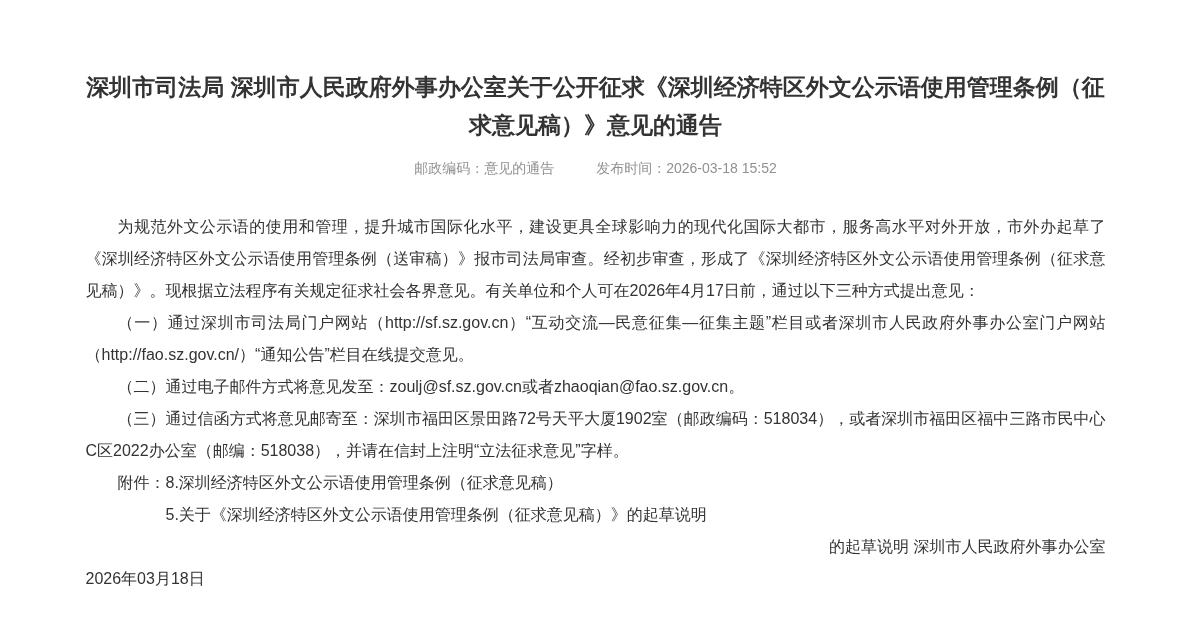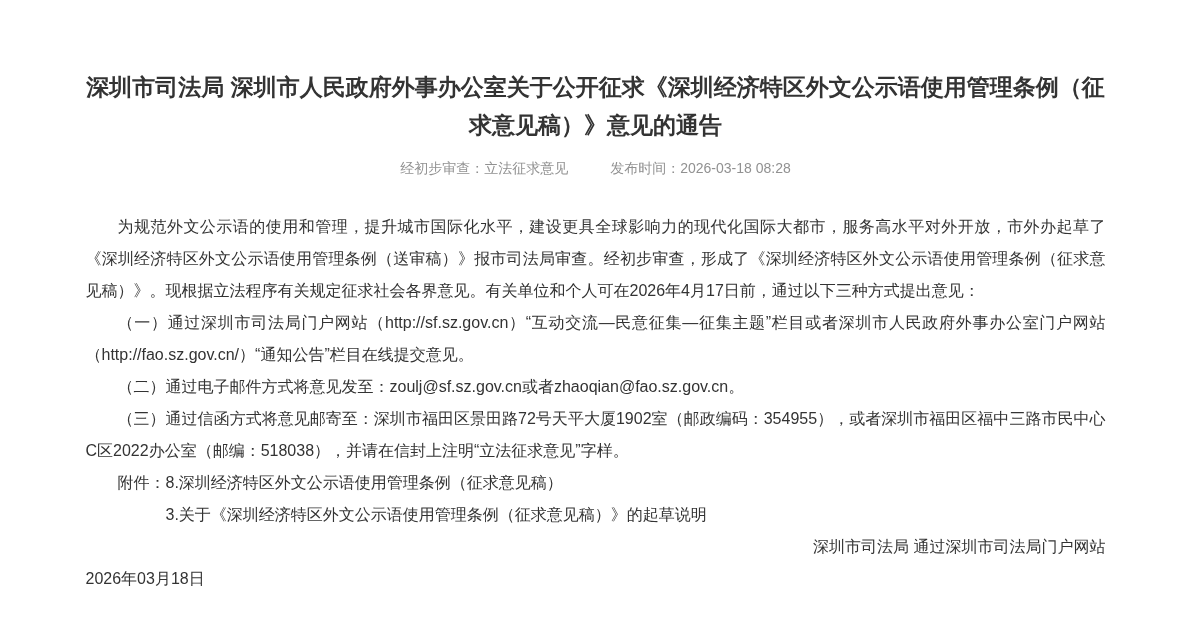--- a/index.html
+++ b/index.html
@@ -61,35 +61,35 @@
 </style>
 </head>
 <body>
 
 <div class="page">
   <div class="doc">
 
     <h1 class="doc-title">深圳市司法局 深圳市人民政府外事办公室关于公开征求《深圳经济特区外文公示语使用管理条例（征求意见稿）》意见的通告</h1>
 
     <div class="meta-line">
-      <span>经初步审查：</span><span>立法征求意见</span><span class="meta-time-group">发布时间：</span><span>2026-03-18 08:28</span>
+      <span>邮政编码：</span><span>意见的通告</span><span class="meta-time-group">发布时间：</span><span>2026-03-18 15:52</span>
     </div>
 
     <div class="doc-body">
       <p>为规范外文公示语的使用和管理，提升城市国际化水平，建设更具全球影响力的现代化国际大都市，服务高水平对外开放，市外办起草了《深圳经济特区外文公示语使用管理条例（送审稿）》报市司法局审查。经初步审查，形成了《深圳经济特区外文公示语使用管理条例（征求意见稿）》。现根据立法程序有关规定征求社会各界意见。有关单位和个人可在2026年4月17日前，通过以下三种方式提出意见：</p>
 
       <p>（一）通过深圳市司法局门户网站（http://sf.sz.gov.cn）“互动交流—民意征集—征集主题”栏目或者深圳市人民政府外事办公室门户网站（http://fao.sz.gov.cn/）“通知公告”栏目在线提交意见。</p>
 
       <p>（二）通过电子邮件方式将意见发至：zoulj@sf.sz.gov.cn或者zhaoqian@fao.sz.gov.cn。</p>
 
-      <p>（三）通过信函方式将意见邮寄至：深圳市福田区景田路72号天平大厦1902室（邮政编码：354955），或者深圳市福田区福中三路市民中心C区2022办公室（邮编：518038），并请在信封上注明“立法征求意见”字样。</p>
+      <p>（三）通过信函方式将意见邮寄至：深圳市福田区景田路72号天平大厦1902室（邮政编码：518034），或者深圳市福田区福中三路市民中心C区2022办公室（邮编：518038），并请在信封上注明“立法征求意见”字样。</p>
 
       <p><span>附件：</span><span>8.深圳经济特区外文公示语使用管理条例（征求意见稿）</span></p>
 
-      <p class="attachment-item-2">3.关于《深圳经济特区外文公示语使用管理条例（征求意见稿）》的起草说明</p>
+      <p class="attachment-item-2">5.关于《深圳经济特区外文公示语使用管理条例（征求意见稿）》的起草说明</p>
 
-      <p class="sig-line">深圳市司法局 通过深圳市司法局门户网站</p>
+      <p class="sig-line">的起草说明 深圳市人民政府外事办公室</p>
 
       <p class="date-line">2026年03月18日</p>
     </div>
 
   </div>
 </div>
 
 </body></html>

